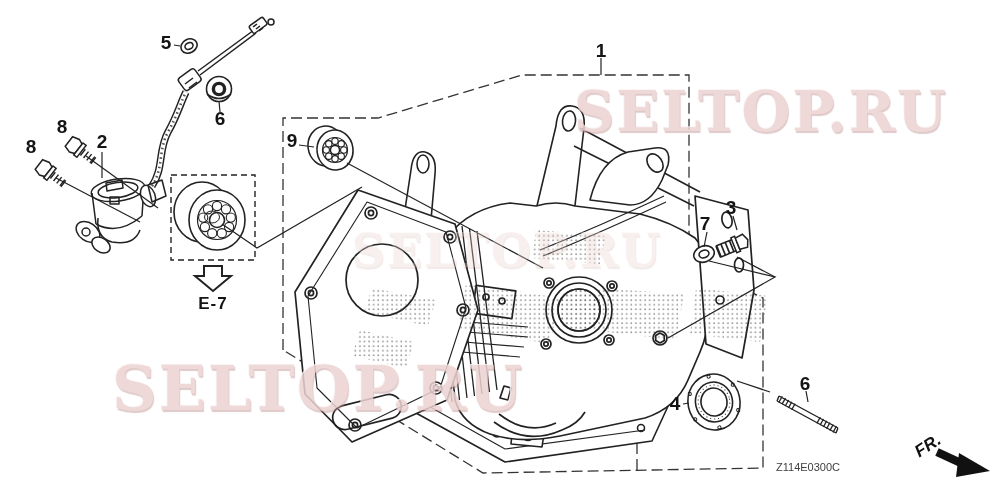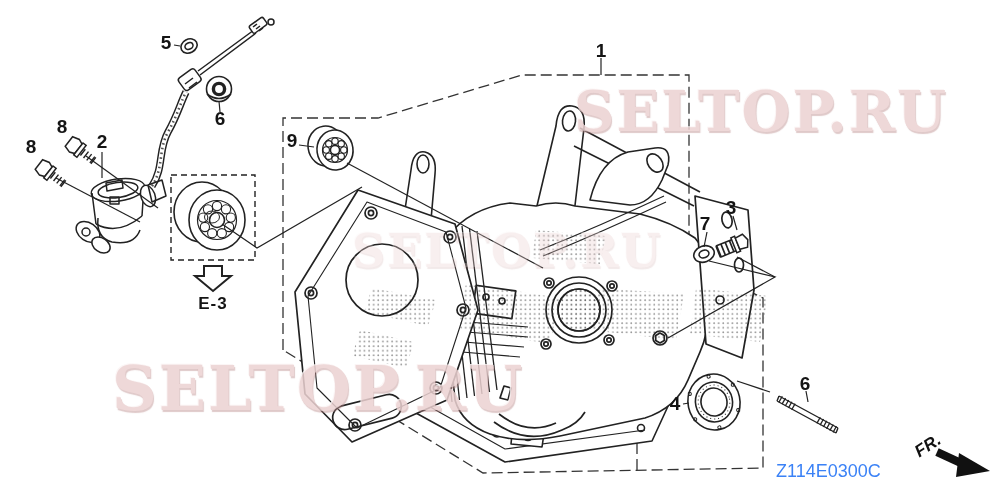--- a/index.html
+++ b/index.html
@@ -9,21 +9,21 @@
   .wm{position:absolute;z-index:2;font-family:"DejaVu Serif",serif;font-weight:bold;
       letter-spacing:2px;color:#ecd2d2;white-space:nowrap;
       text-shadow:1px 2px 1px rgba(186,138,138,.55), -1px -1px 0 #fbf4f4;}
   .wm-tr{left:574px;top:78px;font-size:56px;opacity:.85;}
   .wm-bl{left:112px;top:352px;font-size:62px;opacity:.85;}
   .wm-mid{left:352px;top:224px;font-size:46px;opacity:.34;}
   .callout{position:absolute;z-index:3;transform:translate(-50%,-50%);
            font-weight:bold;font-size:19px;color:#141414;}
   .ref-label{position:absolute;z-index:3;transform:translate(-50%,-50%);
              font-weight:bold;font-size:17px;color:#141414;letter-spacing:1px;}
-  .code-label{position:absolute;z-index:3;font-size:18px;color:#3b82f6;
+  .code-label{position:absolute;z-index:3;font-size:11px;color:#404040;
               font-family:"Liberation Sans",sans-serif;}
   .fr-label{position:absolute;z-index:3;transform:translate(-50%,-50%) rotate(-33deg);
             font-weight:bold;font-style:italic;font-size:17px;color:#111;}
 </style>
 </head>
 <body>
 
 <div id="stage">
 
 <svg id="lineart" width="1000" height="499" viewBox="0 0 1000 499">
@@ -289,19 +289,19 @@
 <div class="callout" style="left:731px;top:208px">3</div>
 <div class="callout" style="left:675px;top:404px">4</div>
 <div class="callout" style="left:166px;top:43px">5</div>
 <div class="callout" style="left:220px;top:119px">6</div>
 <div class="callout" style="left:705px;top:224px">7</div>
 <div class="callout" style="left:62px;top:127px">8</div>
 <div class="callout" style="left:31px;top:147px">8</div>
 <div class="callout" style="left:292px;top:141px">9</div>
 <div class="callout" style="left:805px;top:384px">6</div>
 
-<div class="ref-label" style="left:213px;top:304px">E-3</div>
+<div class="ref-label" style="left:213px;top:304px">E-7</div>
 
 <div class="code-label" style="left:776px;top:461px">Z114E0300C</div>
 
 <div class="fr-label" style="left:928px;top:446px">FR.</div>
 
 </div>
 
 </body></html>

